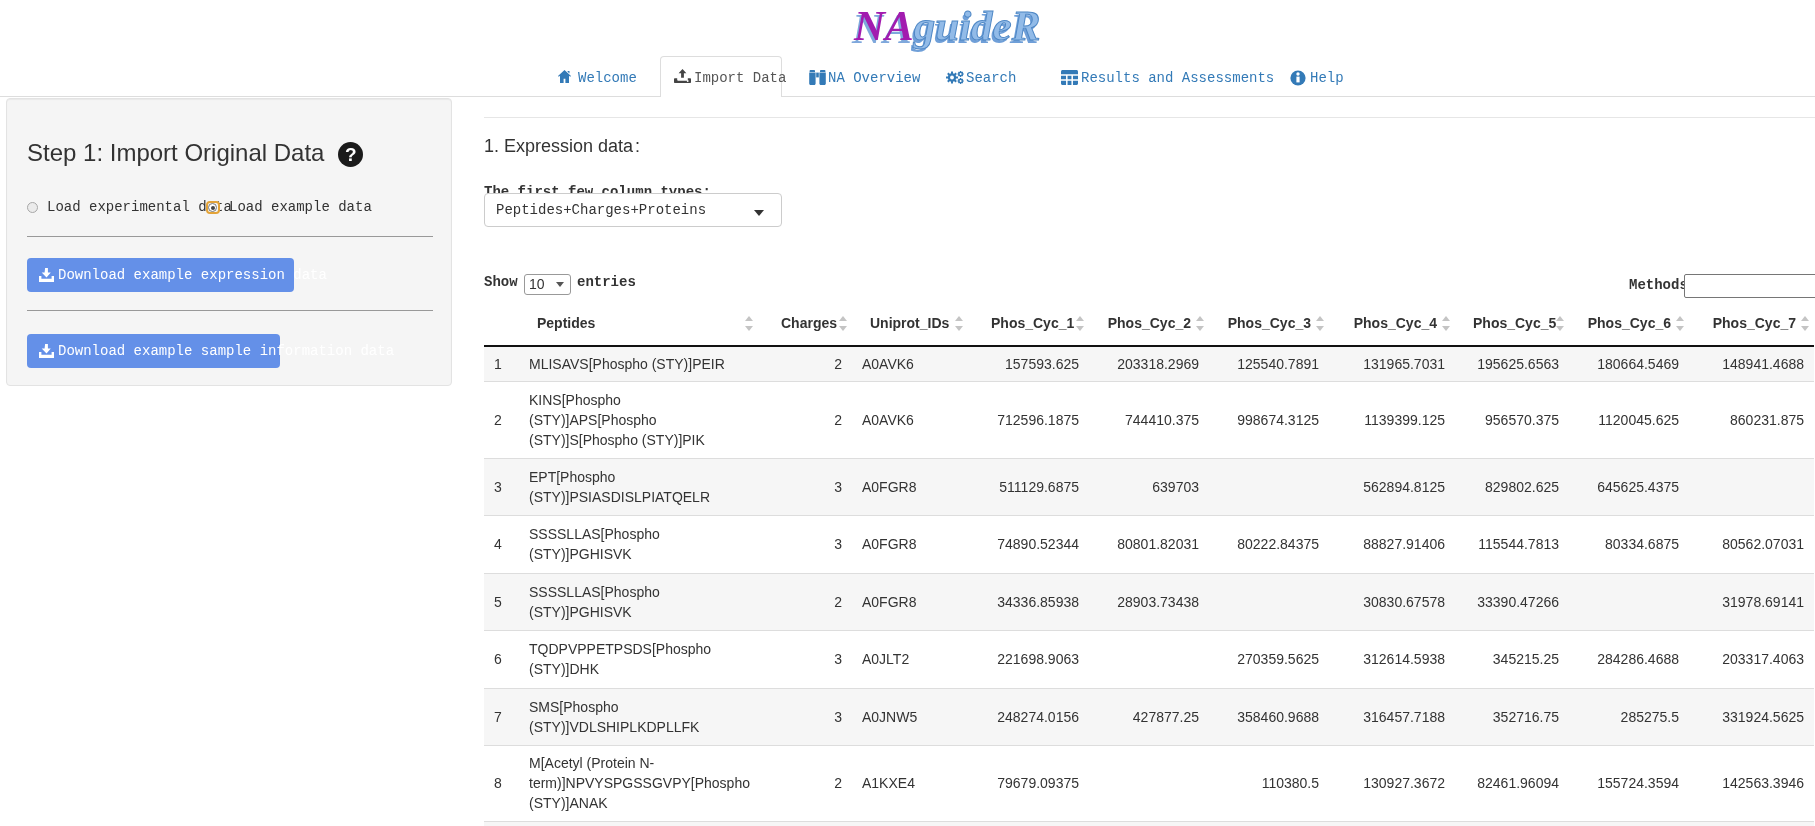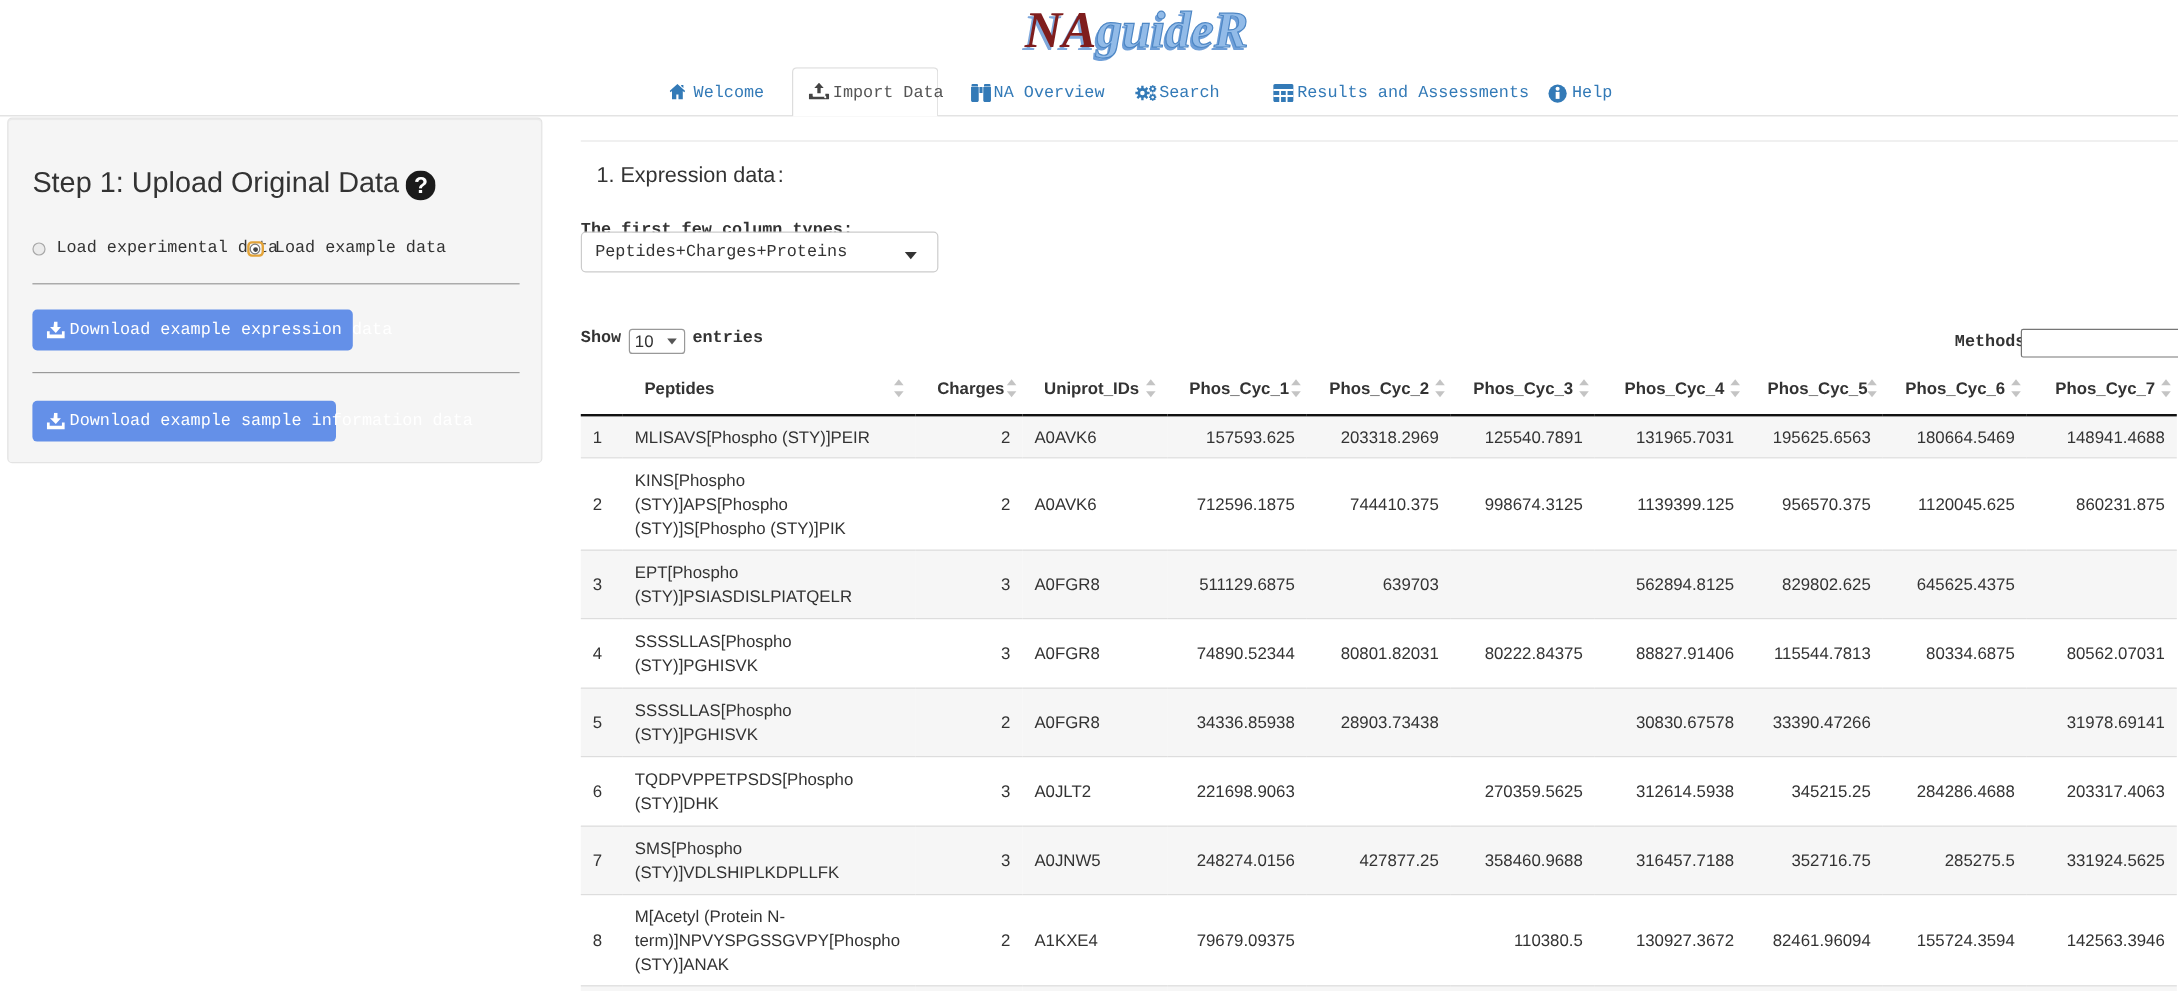--- a/index.html
+++ b/index.html
@@ -3,21 +3,21 @@
 <meta charset="utf-8">
 <style>
 * { margin:0; padding:0; box-sizing:border-box; }
 html,body { width:1815px; height:826px; overflow:hidden; background:#fff; }
 body { font-family:"Liberation Sans", sans-serif; font-size:14px; color:#333; position:relative; }
 .abs { position:absolute; }
 .t14 { font-size:14px; line-height:20px; white-space:nowrap;font-family:Liberation Mono, monospace; }
 .b { font-weight:bold; }
 .navlink { color:#337ab7; }
 .logo { font-family:"Liberation Serif", serif; font-style:italic; font-weight:bold; font-size:43px; line-height:50px; white-space:nowrap; }
-.logo .na { color:#7f1d1d; text-shadow:-2px 3px 0 #7fa8dc; }
+.logo .na { color:#a21caf; text-shadow:-2px 3px 0 #7fa8dc; }
 .logo .gr { color:#92bbe8; text-shadow:-2px 3px 0 #6f9fd8; -webkit-text-stroke:1px #4e87c5; }
 .tabline { top:96px; left:0; width:1815px; height:1px; background:#ddd; }
 .activetab { left:660px; top:56px; width:122px; height:41px; background:#fff; border:1px solid #ddd; border-bottom:none; border-radius:4px 4px 0 0; }
 .well { left:6px; top:98px; width:446px; height:288px; background:#f5f5f5; border:1px solid #e3e3e3; border-radius:4px; box-shadow:inset 0 1px 1px rgba(0,0,0,.05); }
 .hr1 { height:1px; background:#999; }
 .btn { background:#6490e8; border-radius:4px; color:#fff; }
 .btn svg { position:absolute; left:12px; top:10px; }
 .btn span { position:absolute; left:31px; top:7px; }
 .sel { background:#fff; border:1px solid #ccc; border-radius:4px; }
 .caret-dn { width:0; height:0; border-left:5px solid transparent; border-right:5px solid transparent; border-top:6px solid #333; }
@@ -86,21 +86,21 @@
     </svg></div>
 <div class="abs t14 navlink" style="left:1081px; top:68px;">Results and Assessments</div>
 <div class="abs" style="left:1290px; top:70px;" id="i-info"><svg width="16" height="16" viewBox="0 0 16 16">
       <circle fill="#337ab7" cx="8" cy="8" r="7.6"></circle>
       <rect fill="#fff" x="6.4" y="6.6" width="3.2" height="5.8"></rect>
       <circle fill="#fff" cx="8" cy="4" r="1.7"></circle>
     </svg></div>
 <div class="abs t14 navlink" style="left:1310px; top:68px;">Help</div>
 
 <div class="abs well"></div>
-<div class="abs" style="left:27px; top:139px; font-size:24px; line-height:28px; white-space:nowrap;">Step 1: Upload Original Data</div>
+<div class="abs" style="left:27px; top:139px; font-size:24px; line-height:28px; white-space:nowrap;">Step 1: Import Original Data</div>
 <div class="abs" style="left:338px; top:142px;" id="i-question"><svg width="25" height="25" viewBox="0 0 25 25">
       <circle fill="#1b1b1b" cx="12.5" cy="12.5" r="12.5"></circle>
       <text x="12.9" y="19" text-anchor="middle" font-family="Liberation Sans" font-size="19" font-weight="bold" fill="#fff">?</text>
     </svg></div>
 <div class="abs" style="left:27px; top:202px; width:11px; height:11px; border:1px solid #a8a8a8; border-radius:50%; background:#ebebeb;"></div>
 <div class="abs t14" style="left:47px; top:197px;">Load experimental data</div>
 <div class="abs" style="left:206px; top:201px; width:14px; height:13px; border:2px solid #e3a338; border-radius:4px; background:#f5f5f5;"></div>
 <div class="abs" style="left:208px; top:203px; width:9px; height:9px; border:1px solid #777; border-radius:50%; background:#fff;"></div>
 <div class="abs" style="left:210.5px; top:205.5px; width:4px; height:4px; border-radius:50%; background:#444;"></div>
 <div class="abs t14" style="left:229px; top:197px;">Load example data</div>
@@ -115,21 +115,21 @@
 <div class="abs hr1" style="left:27px; top:310px; width:406px;"></div>
 <div class="abs btn" style="left:27px; top:334px; width:253px; height:34px;">
     <svg width="15" height="14" viewBox="0 0 15 14">
       <path fill="#fff" d="M6.1 0h2.8v4.6h2.9L7.5 9.4 2.7 4.6h2.9z"></path>
       <path fill="#fff" d="M0 8h2.4v2.8h10.2V8H15v6H0z"></path>
     </svg>
     <span class="t14">Download example sample information data</span>
   </div>
 
 <div class="abs" style="left:484px; top:117px; width:1331px; height:1px; background:#e6e6e6;"></div>
-<div class="abs" style="left:497px; top:134px; font-size:18px; line-height:24px; white-space:nowrap;">1. Expression data<span style="margin-left:2px;">:</span></div>
+<div class="abs" style="left:484px; top:134px; font-size:18px; line-height:24px; white-space:nowrap;">1. Expression data<span style="margin-left:2px;">:</span></div>
 <div class="abs t14 b" style="left:484px; top:182px;">The first few column types:</div>
 <div class="abs sel" style="left:484px; top:193px; width:298px; height:34px;"></div>
 <div class="abs t14" style="left:496px; top:200px;">Peptides+Charges+Proteins</div>
 <div class="abs caret-dn" style="left:754px; top:210px;"></div>
 
 <div class="abs t14 b" style="left:484px; top:272px;">Show</div>
 <div class="abs" style="left:524px; top:274px; width:47px; height:21px; border:1px solid #999; border-radius:3px; background:#fff;"></div>
 <div class="abs" style="left:529px; top:275px; font-size:14px; line-height:19px;">10</div>
 <div class="abs" style="left:556px; top:282px; width:0; height:0; border-left:4px solid transparent; border-right:4px solid transparent; border-top:5px solid #555;"></div>
 <div class="abs t14 b" style="left:577px; top:272px;text-align:center;">entries</div>

